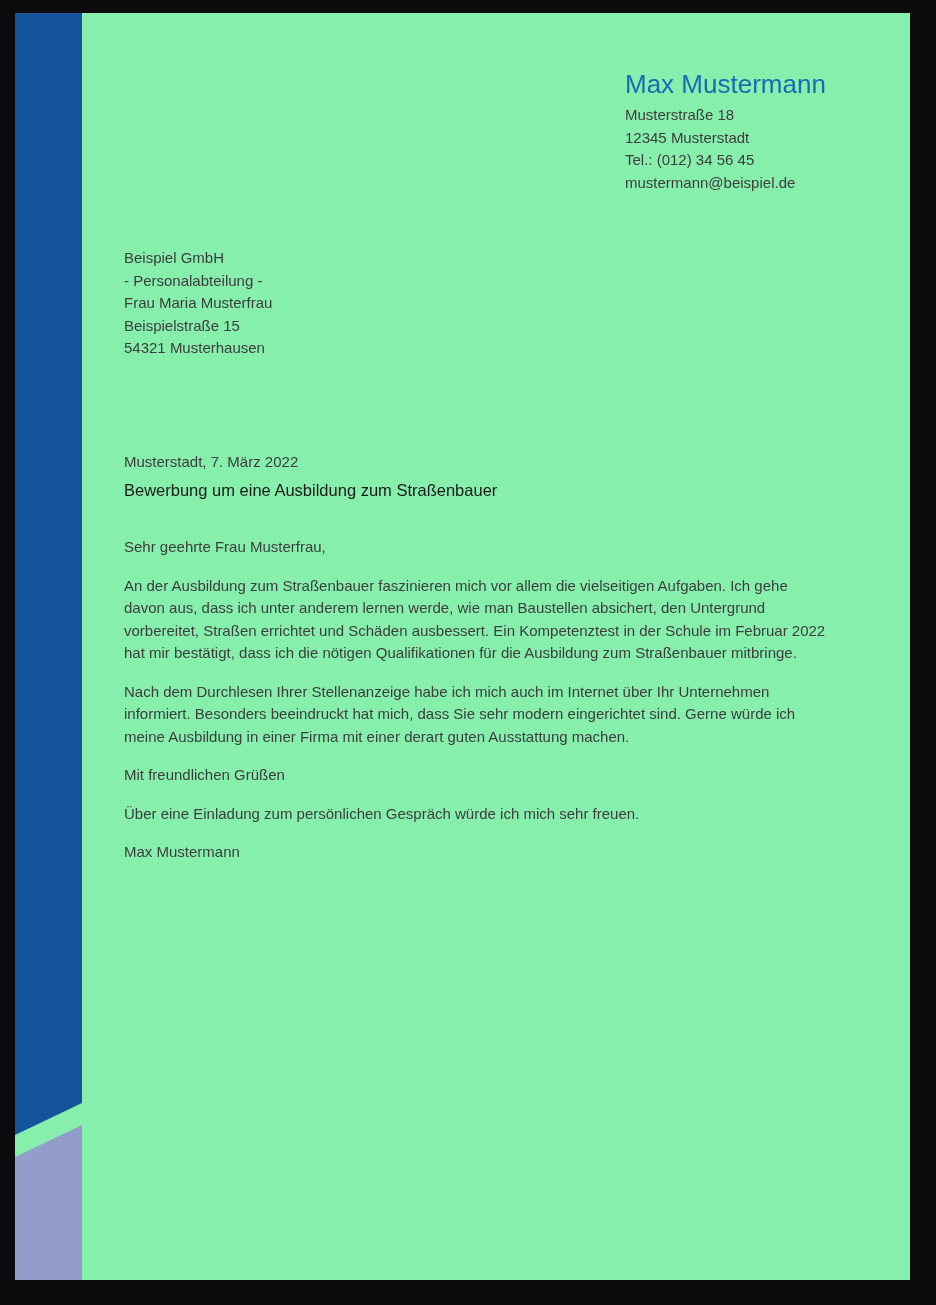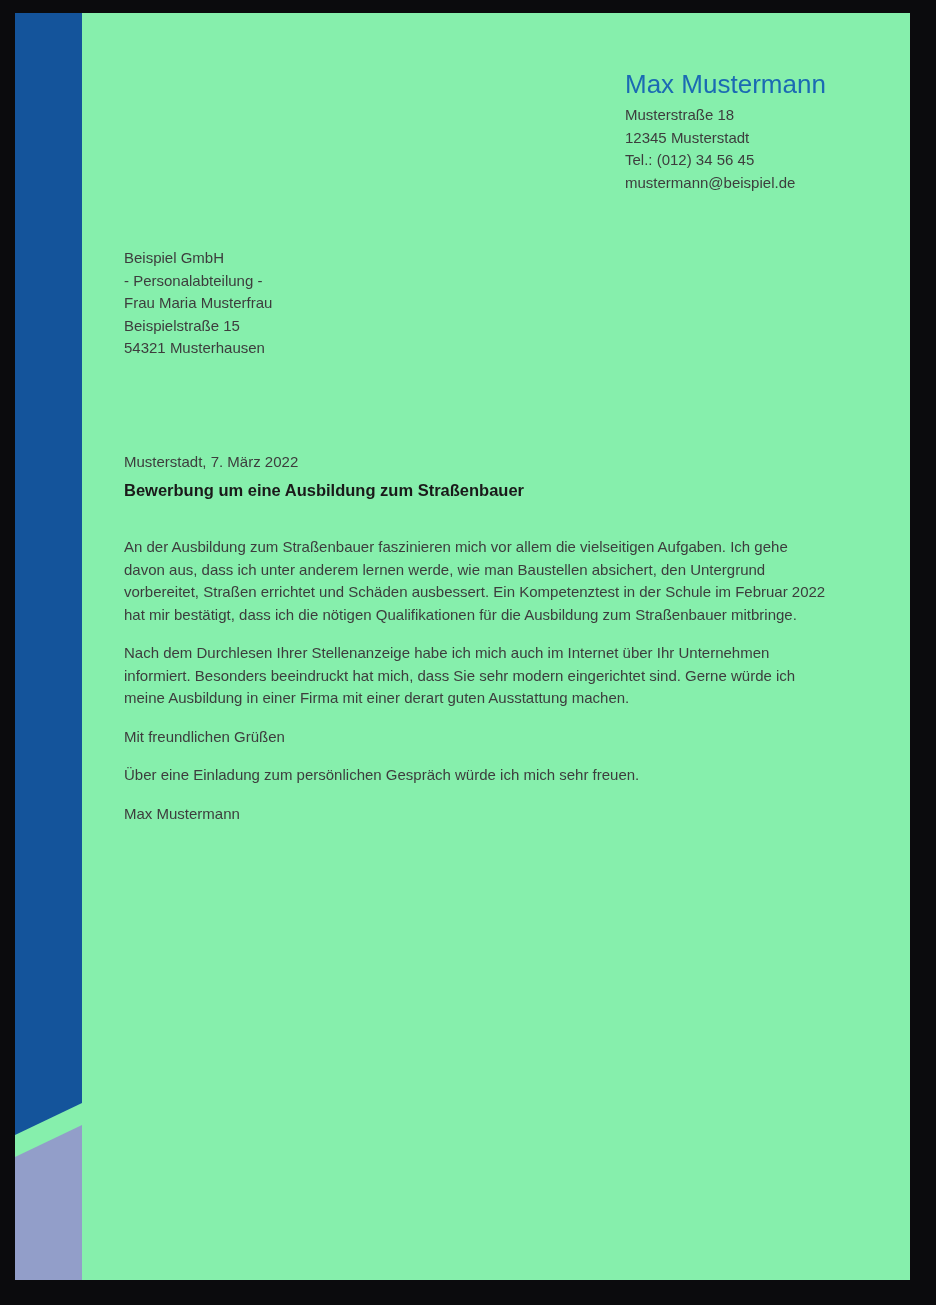--- a/index.html
+++ b/index.html
@@ -76,21 +76,21 @@
     width: 702px;
     text-align: left;
     margin-top: 32px;
   }
   .subject-line {
     position: absolute;
     left: 109px;
     top: 465px;
     font-size: 16.5px;
     line-height: 24px;
-    font-weight: 700;
+    font-weight: 400;
     color: var(--heading, #1A1A1A);
   }
   .letter-body {
     position: absolute;
     left: 109px;
     top: 523px;
     width: 704px;
   }
   .letter-body p { margin: 0 0 16px 0; }
   .signature { margin-top: 24px; }
@@ -120,20 +120,21 @@
       <div class="txt recipient-line">Frau Maria Musterfrau</div>
       <div class="txt recipient-line">Beispielstraße 15</div>
       <div class="txt recipient-line">54321 Musterhausen</div>
     </div>
 
     <div class="txt date-line">Musterstadt, 7. März 2022</div>
 
     <div class="subject-line">Bewerbung um eine Ausbildung zum Straßenbauer</div>
 
     <div class="letter-body">
+      <p class="txt">Sehr geehrte Frau Musterfrau,</p>
       <p class="txt">An der Ausbildung zum Straßenbauer faszinieren mich vor allem die vielseitigen Aufgaben. Ich gehe davon aus, dass ich unter anderem lernen werde, wie man Baustellen absichert, den Untergrund vorbereitet, Straßen errichtet und Schäden ausbessert. Ein Kompetenztest in der Schule im Februar 2022 hat mir bestätigt, dass ich die nötigen Qualifikationen für die Ausbildung zum Straßenbauer mitbringe.</p>
       <p class="txt">Nach dem Durchlesen Ihrer Stellenanzeige habe ich mich auch im Internet über Ihr Unternehmen informiert. Besonders beeindruckt hat mich, dass Sie sehr modern eingerichtet sind. Gerne würde ich meine Ausbildung in einer Firma mit einer derart guten Ausstattung machen.</p>
       <p class="txt">Mit freundlichen Grüßen</p>
       <p class="txt">Über eine Einladung zum persönlichen Gespräch würde ich mich sehr freuen.</p>
       <p class="txt signature">Max Mustermann</p>
     </div>
 
   </div>
 </div>
 

